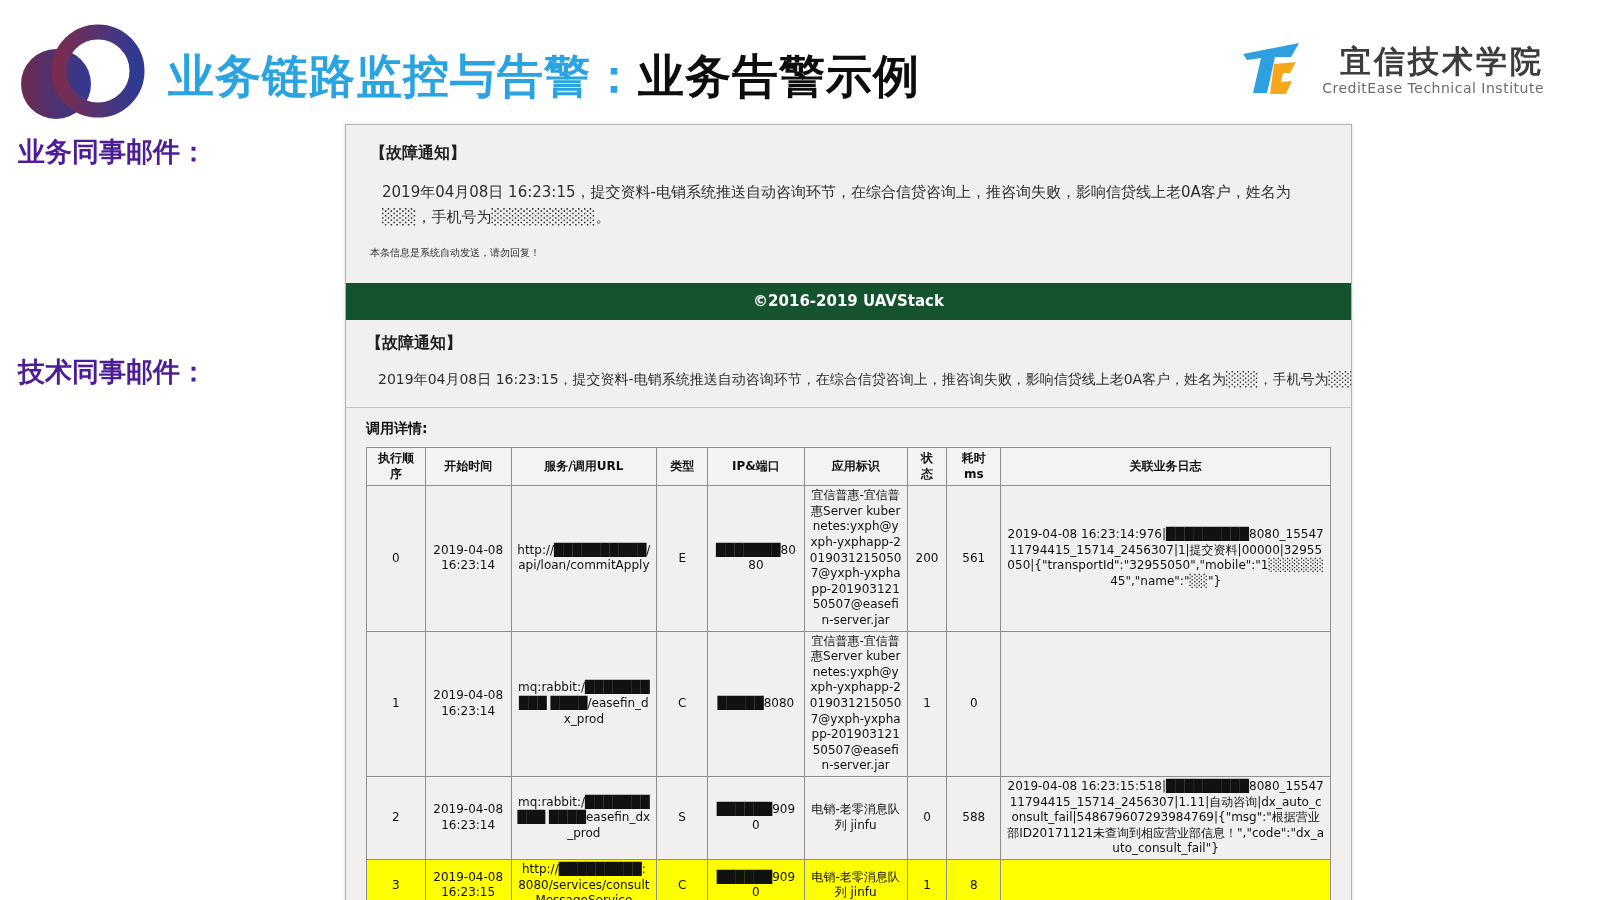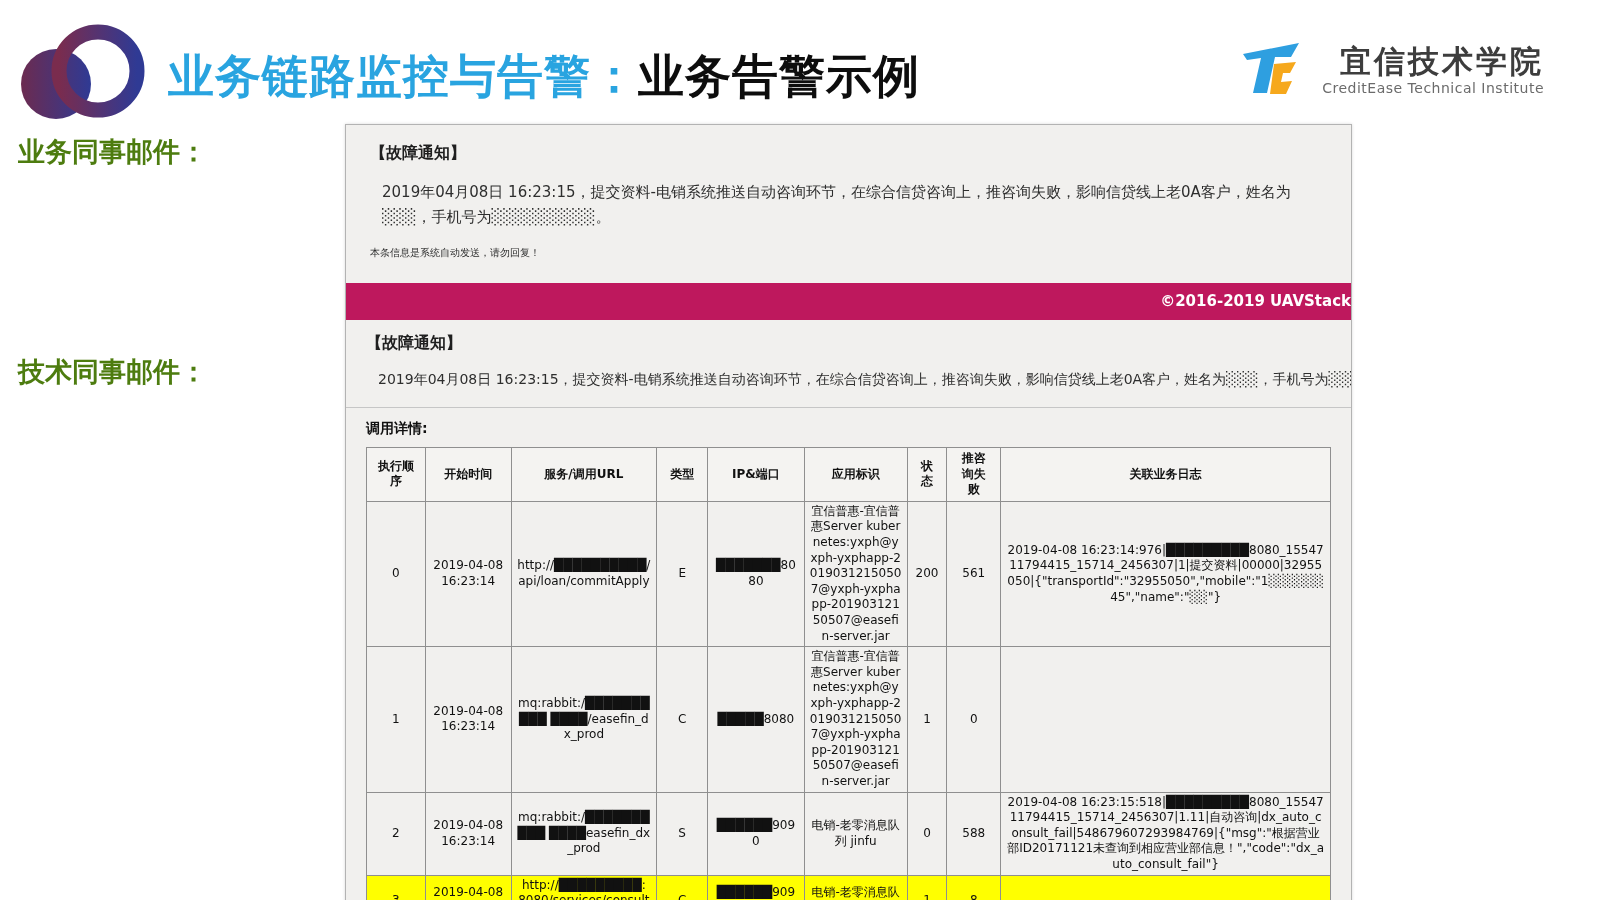--- a/index.html
+++ b/index.html
@@ -13,38 +13,38 @@
   .logo-circles { position:absolute; left:8px; top:4px; }
   .slide-title { position:absolute; left:168px; top:46px; font-size:46px; font-weight:700; letter-spacing:1px; white-space:nowrap; }
   .slide-title .blue { color:#29a4e0; }
   .slide-title .black { color:#0d0d0d; }
 
   .brand { position:absolute; right:58px; top:40px; display:flex; align-items:center; gap:12px; }
   .brand-text .cn { font-size:31px; font-weight:700; color:#3d3d3d; letter-spacing:3px; line-height:1.1;margin-left:26px; }
   .brand-text .en { font-size:14px; color:#6b6b6b; letter-spacing:0.5px; margin-top:1px;text-align:right; }
 
   
-  .side-label { position:absolute; font-size:27px; font-weight:700; color:#4d7c0f; white-space:nowrap; }
+  .side-label { position:absolute; font-size:27px; font-weight:700; color:#4c1d95; white-space:nowrap; }
   #label-business { left:18px; top:134px; }
   #label-tech { left:18px; top:354px; }
 
   
   .panel {
     position:absolute; left:345px; top:124px; width:1007px; height:781px;
     background:#f1f0ee; border:1px solid #b3b3b3; overflow:hidden;
     box-shadow:0 0 3px rgba(0,0,0,.15);
   }
   .email-1 { height:158px; padding:18px 24px; }
   .email-title { font-size:16px; font-weight:700; color:#1f1f1f; }
   .email-body { font-size:15px; color:#2e2e2e; line-height:1.65; margin:16px 0 0 12px; }
   .email-note { font-size:10px; color:#2e2e2e; margin:16px 0 0 0; }
 
   .uav-bar {
-    height:37px; line-height:37px; background:#be185d; color:#ffffff;
-    text-align:right; font-size:15px; font-weight:700;
+    height:37px; line-height:37px; background:#14532d; color:#ffffff;
+    text-align:center; font-size:15px; font-weight:700;
   }
 
   .email-2 { padding:13px 20px 0 20px; }
   .email-2 .email-body { font-size:14px; margin-top:14px; white-space:nowrap; }
   .divider { border-top:1px solid #c6c6c6; margin:16px -20px 12px -20px; }
   .detail-label { font-size:14px; font-weight:700; color:#111; }
 
   
   table.calls { width:100%; border-collapse:collapse; table-layout:fixed; margin-top:9px; }
   table.calls th, table.calls td {
@@ -125,21 +125,21 @@
       </colgroup>
       <thead>
         <tr id="head-row">
             <th>执行顺序</th>
             <th>开始时间</th>
             <th>服务/调用URL</th>
             <th>类型</th>
             <th>IP&amp;端口</th>
             <th>应用标识</th>
             <th>状态</th>
-            <th>推咨询失败</th>
+            <th>耗时ms</th>
             <th>关联业务日志</th>
           </tr>
       </thead>
       <tbody id="table-body">
           <tr>
             <td>0</td>
             <td>2019-04-08 16:23:14</td>
             <td>http://██████████/api/loan/commitApply</td>
             <td>E</td>
             <td>███████8080</td>

